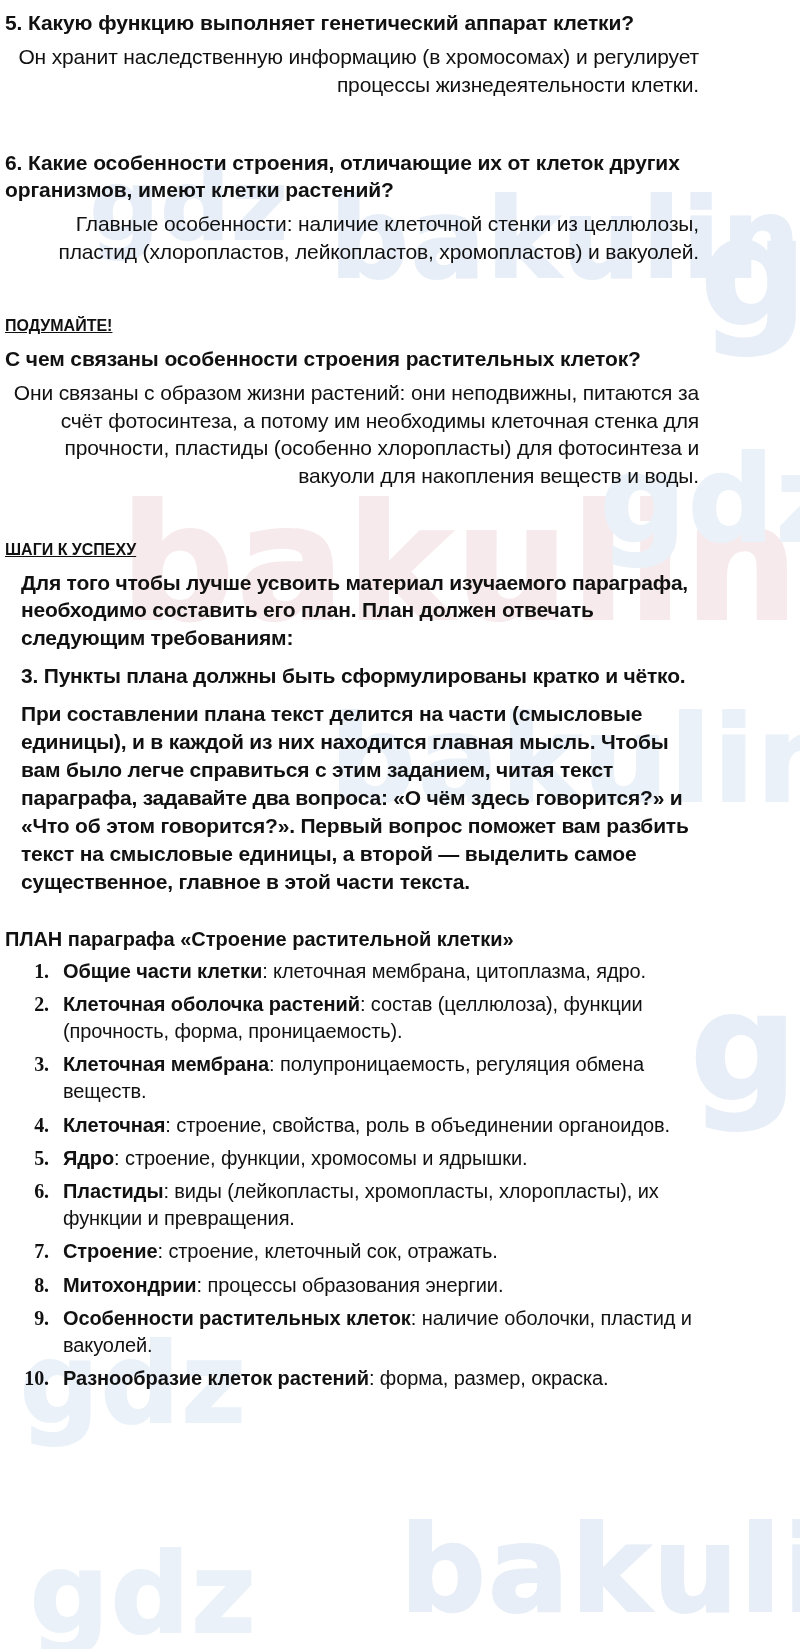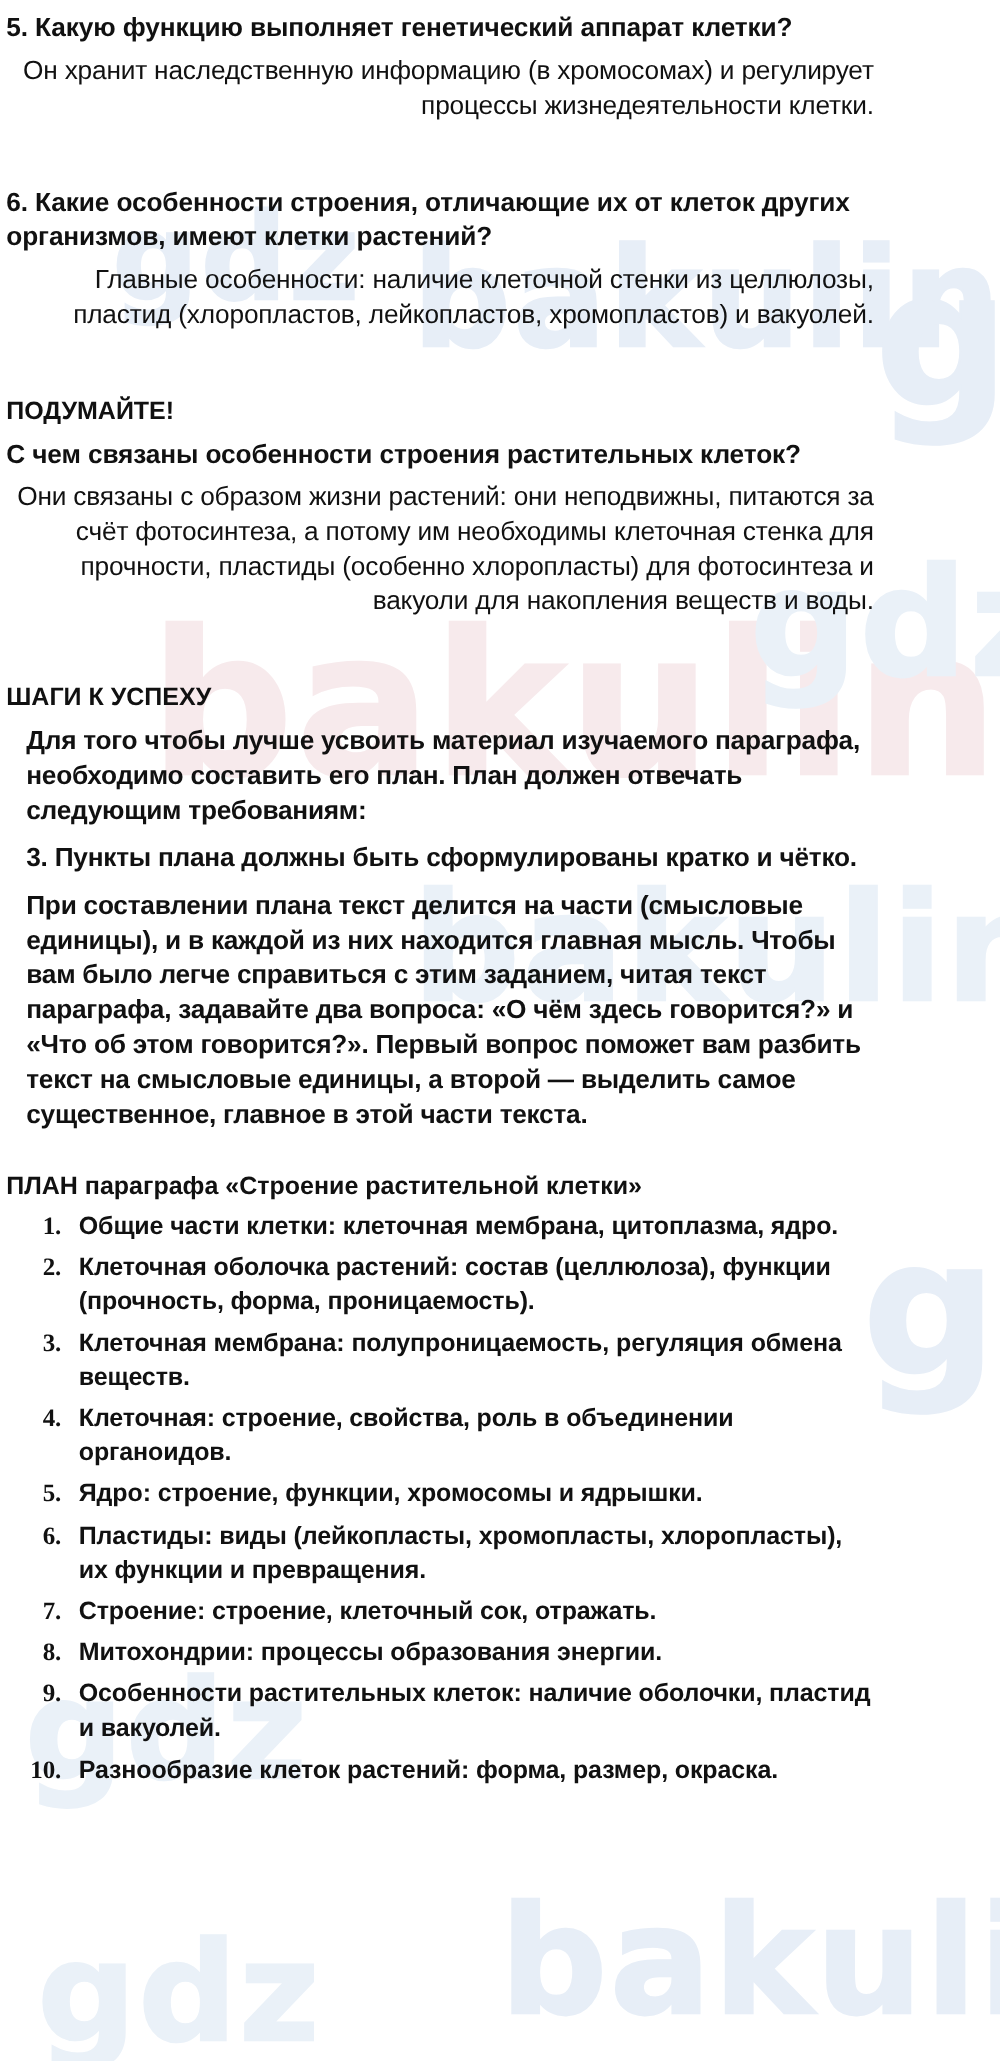--- a/index.html
+++ b/index.html
@@ -60,25 +60,26 @@
   }
   .answer {
     font-size: 21px;
     font-weight: normal;
     line-height: 1.32;
     margin: 0;
     letter-spacing: -0.15px;
     text-align: right;
   }
   .section-title {
-    font-size: 20px;
+    font-size: 16px;
     font-weight: bold;
     line-height: 1.3;
     margin: 0 0 8px 0;
     letter-spacing: 0px;
+    text-decoration: underline;
   }
   .bold-para {
     font-size: 21px;
     font-weight: bold;
     line-height: 1.33;
     margin: 0 0 10px 16px;
     letter-spacing: -0.2px;
   }
   .bold-para:last-child { margin-bottom: 0; }
 
@@ -112,21 +113,21 @@
     left: 0;
     top: 0;
     width: 44px;
     text-align: right;
     font-family: "Liberation Serif", serif;
     font-weight: bold;
     font-size: 20px;
     line-height: 1.36;
   }
   .li-term { font-weight: bold; }
-  .li-rest { font-weight: bold; }
+  .li-rest { font-weight: normal; }
 </style>
 </head>
 <body>
 
 <div class="watermark-layer">
   <div class="wm wm-blue" style="left:90px;  top:150px; font-size:96px;">gdz</div>
   <div class="wm wm-blue" style="left:330px; top:175px; font-size:110px;">bakulin</div>
   <div class="wm wm-blue" style="left:700px; top:185px; font-size:150px;">g</div>
   <div class="wm wm-pink" style="left:120px; top:470px; font-size:160px;">bakulin</div>
   <div class="wm wm-blue2" style="left:600px; top:430px; font-size:120px;">gdz</div>

